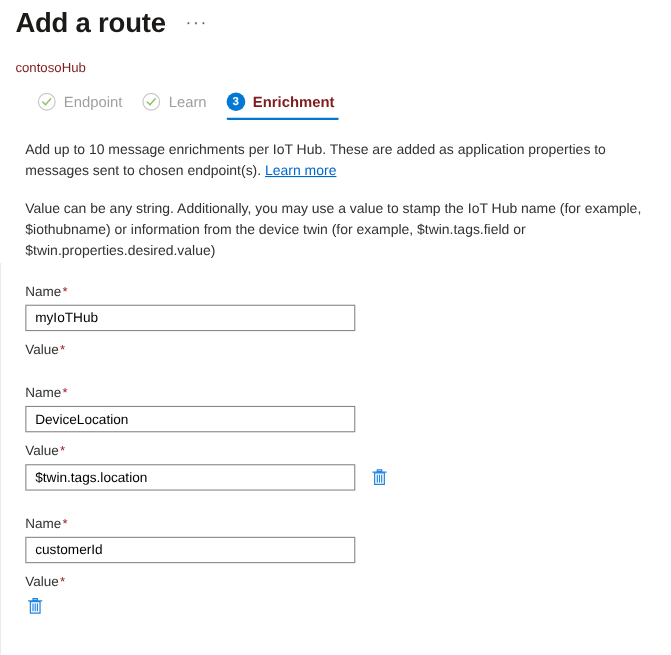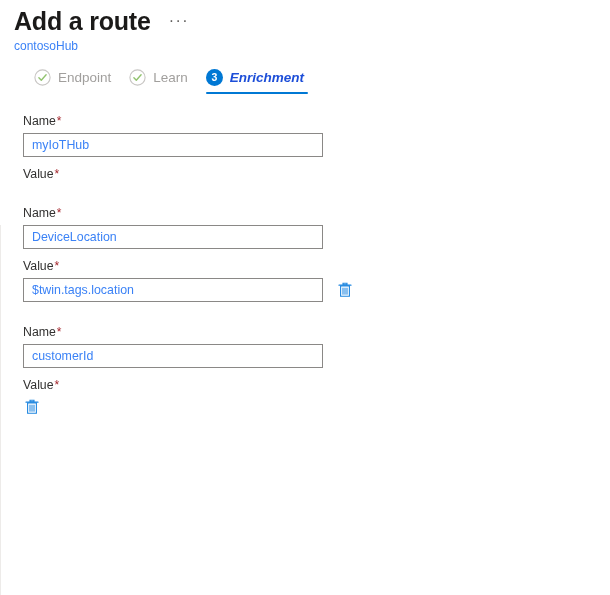--- a/index.html
+++ b/index.html
@@ -39,22 +39,22 @@
     letter-spacing: 1.5px;
     line-height: 14px;
     cursor: pointer;
     user-select: none;
     padding: 2px 4px;
     position: relative;
     top: -4px;
   }
   .subtitle {
     font-size: 12px;
-    color: #3b82f6;
-    margin-top: 2px;
+    color: #7f1d1d;
+    margin-top: 17px;
     line-height: 16px;
   }
 
   
   .tabs {
     display: flex;
     align-items: flex-end;
     margin-top: 12px;
     padding-left: 28px;
     gap: 0;
@@ -65,23 +65,22 @@
     gap: 7px;
     padding: 3px 12px 8px 6px;
     cursor: pointer;
     position: relative;
     font-size: 13.5px;
   }
   .tab-done .tab-label {
     color: #a19f9d;
   }
   .tab-active .tab-label {
-    color: #1d4ed8;
+    color: #7f1d1d;
     font-weight: 600;
-    font-style: italic;
   }
   .tab-underline {
     position: absolute;
     left: 6px;
     right: 8px;
     bottom: 0;
     height: 2px;
     background: #0078d4;
     border-radius: 1px;
   }
@@ -162,21 +161,21 @@
     display: flex;
     align-items: center;
     gap: 13px;
   }
   .txt-input {
     width: 300px;
     height: 24px;
     box-sizing: border-box;
     border: 1px solid #8a8886;
     background: #ffffff;
-    color: #3b82f6;
+    color: #000000;
     font-family: "Liberation Sans", sans-serif;
     font-size: 12.4px;
     padding: 0 8px;
     outline: none;
     border-radius: 0;
   }
   .trash-btn {
     width: 18px;
     height: 20px;
     display: flex;
@@ -224,21 +223,23 @@
     <span class="num-badge">3</span>
     <span class="tab-label">Enrichment</span>
     <span class="tab-underline"></span>
   </div>
 
 </div>
 
 <div class="content">
   <div class="left-rule"></div>
 
-
+  <p class="desc"><span>Add up to 10 message enrichments per IoT Hub. These are added as application properties to messages sent to chosen endpoint(s).</span> <span class="learn-more">Learn more</span></p>
+
+  <p class="desc second">Value can be any string. Additionally, you may use a value to stamp the IoT Hub name (for example, $iothubname) or information from the device twin (for example, $twin.tags.field or $twin.properties.desired.value)</p>
 
   <div class="form">
 
     <div class="field-group">
       <div class="field">
         <div class="field-label"><span>Name</span><span class="req">*</span></div>
         <div class="input-row">
           <input class="txt-input" type="text" value="myIoTHub" style="">
         </div>
       </div>

